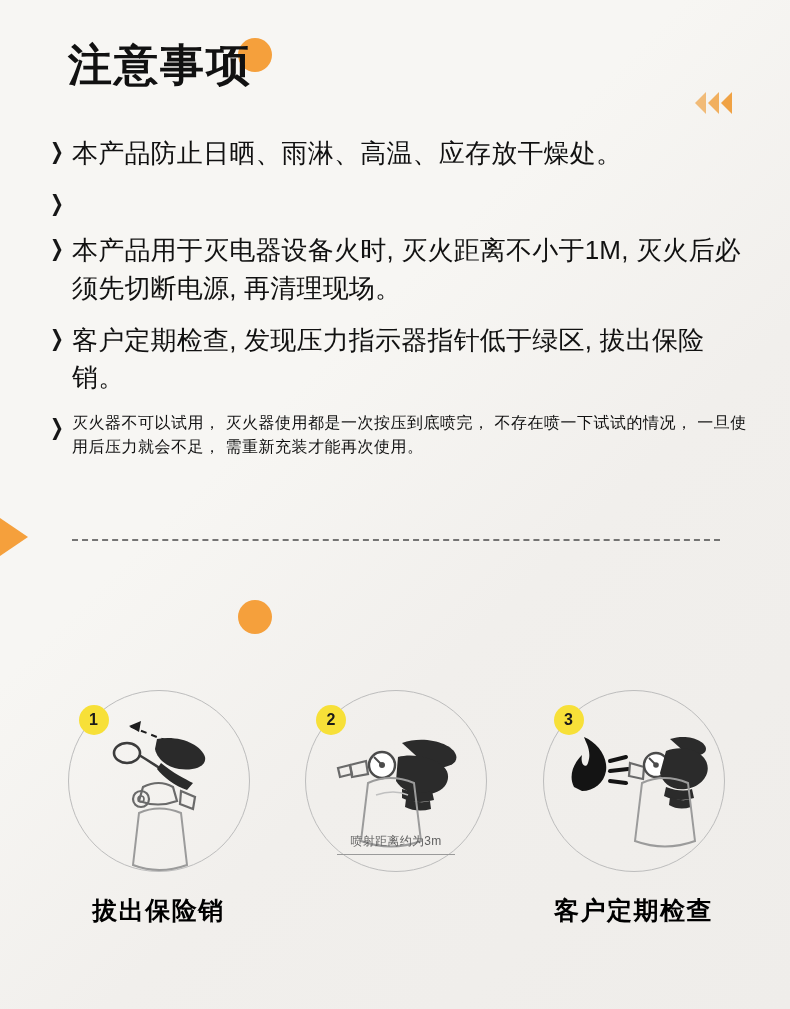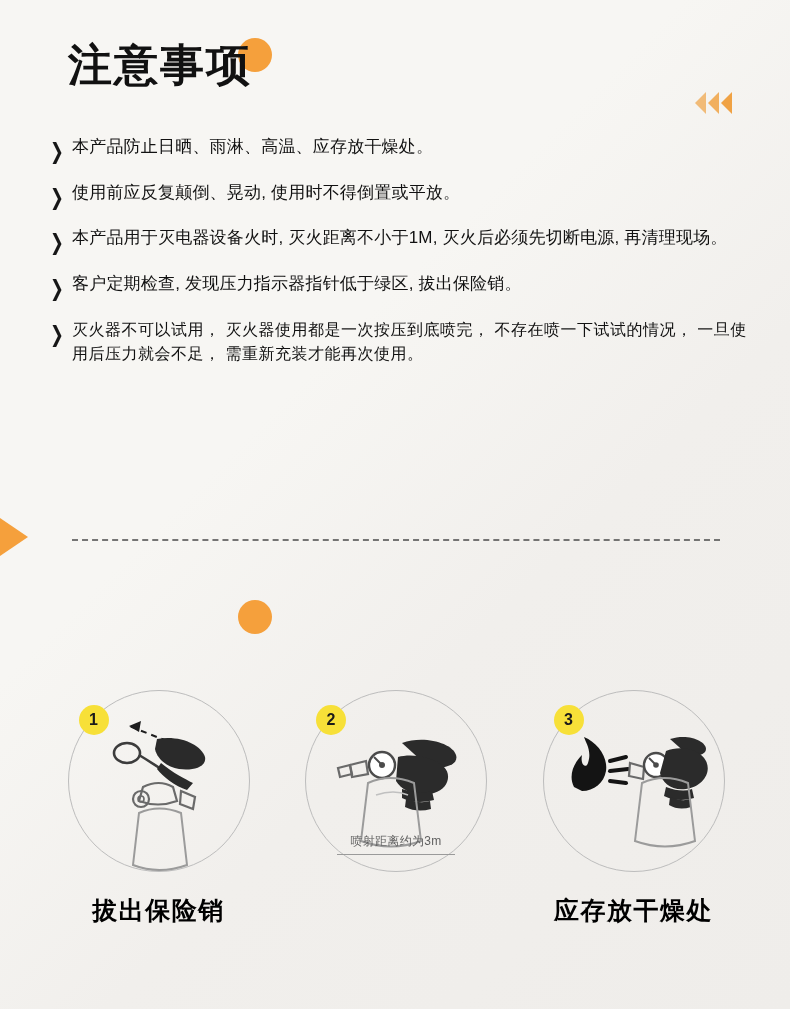--- a/index.html
+++ b/index.html
@@ -99,21 +99,21 @@
     width: 22px;
     margin-top: 2px;
     font-size: 22px;
     line-height: 1.35;
     color: #161616;
     font-weight: bold;
     transform: scaleX(.75);
     transform-origin: left center;
   }
   .notice-item .txt {
-    font-size: 17px;
+    font-size: 26px;
     line-height: 1.45;
     color: #111;
     letter-spacing: .2px;
   }
   .notice-item.big .txt {
     font-size: 16px;
     line-height: 1.52;
     letter-spacing: .5px;
   }
   .notice-item.big { margin-top: 14px; }
@@ -213,21 +213,20 @@
     <div class="chev c1"></div>
   </div>
 
   <div class="notice-list">
     <div class="notice-item">
       <span class="bullet">❯</span>
       <span class="txt">本产品防止日晒、雨淋、高温、应存放干燥处。</span>
     </div>
     <div class="notice-item">
       <span class="bullet">❯</span>
-      <span class="txt">使用前应反复颠倒、晃动, 使用时不得倒置或平放。</span>
     </div>
     <div class="notice-item">
       <span class="bullet">❯</span>
       <span class="txt">本产品用于灭电器设备火时, 灭火距离不小于1M, 灭火后必须先切断电源, 再清理现场。</span>
     </div>
     <div class="notice-item">
       <span class="bullet">❯</span>
       <span class="txt">客户定期检查, 发现压力指示器指针低于绿区, 拔出保险销。</span>
     </div>
     <div class="notice-item big">
@@ -315,17 +314,17 @@
           <line x1="112" y1="74" x2="105" y2="67" stroke="#4b4b4b" stroke-width="2"></line>
 
           <path d="M126 48 C144 42, 162 50, 162 58 C162 64, 152 66, 144 64 Z" fill="#2b2b2b"></path>
           <path d="M122 60 C136 54, 156 58, 162 70 C168 82, 158 96, 142 98 C128 100, 118 92, 116 82 Z" fill="#2b2b2b"></path>
           <path d="M122 96 q16 6 26 2 l2 9 q-16 5 -30 -2 Z" fill="#2b2b2b"></path>
           <path d="M126 106 q12 5 20 2 l1 8 q-12 4 -22 -2 Z" fill="#2b2b2b"></path>
 
           <path d="M98 92 q22 -10 46 0 l7 58 q-30 11 -60 0 Z" fill="none" stroke="#9b9b9b" stroke-width="2"></path>
         </svg>
       </div>
-      <div class="step-caption">应存放干燥处</div>
+      <div class="step-caption">客户定期检查</div>
     </div>
 
   </div>
 </div>
 
 </body></html>

